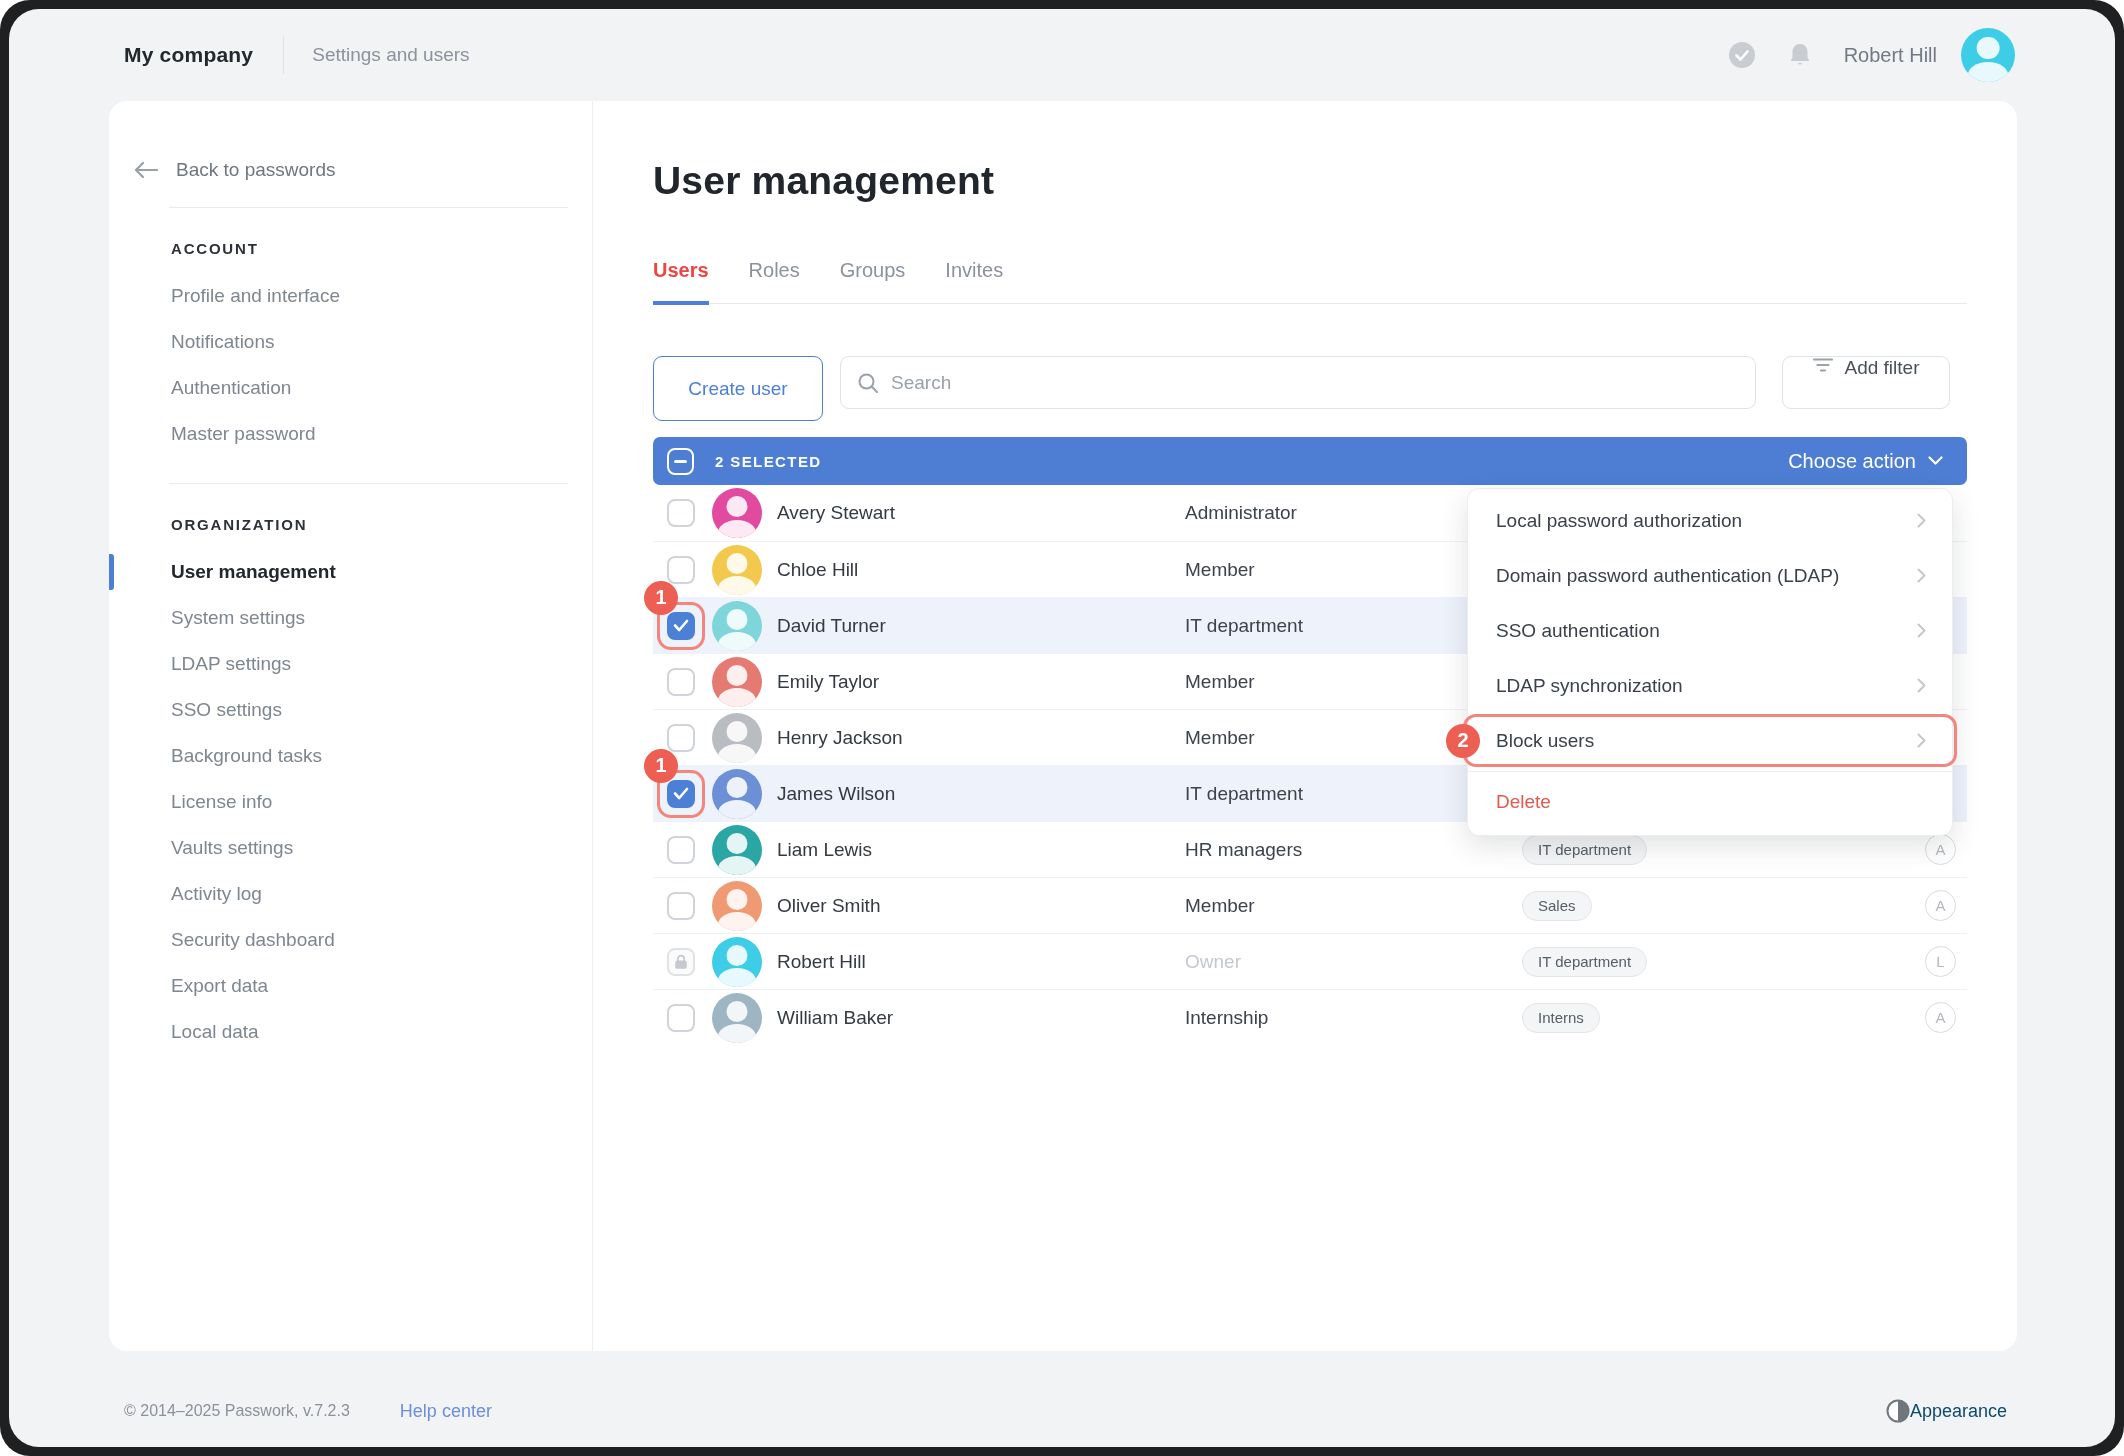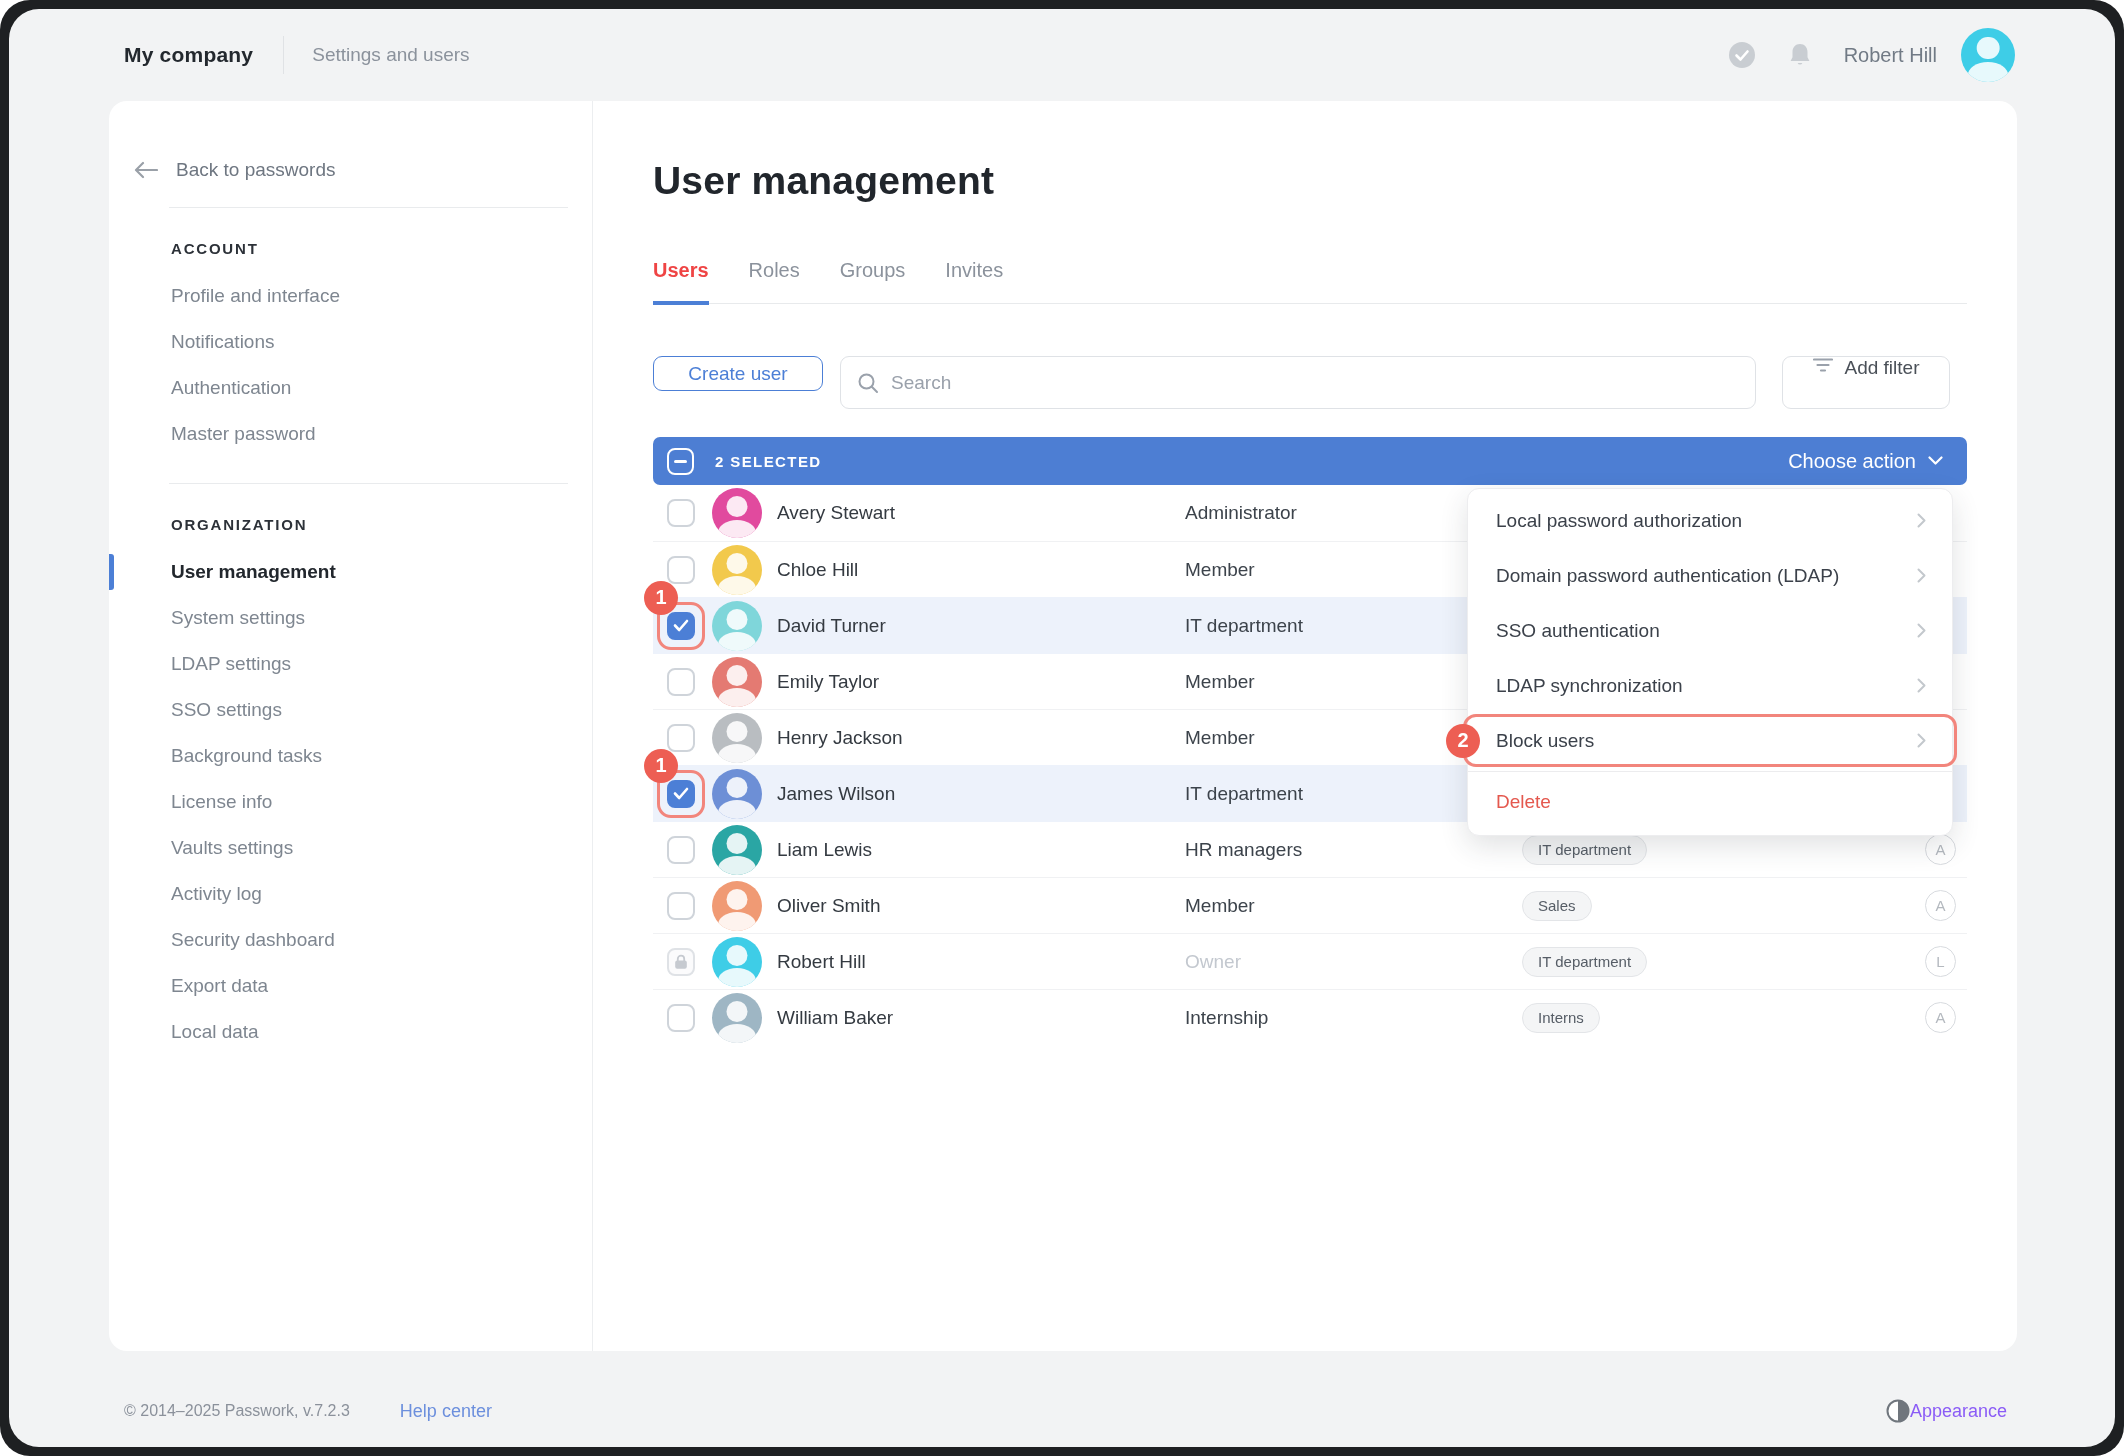--- a/index.html
+++ b/index.html
@@ -37,21 +37,21 @@
   .side-item.active::before { content:""; position:absolute; left:0; top:5px; width:5px; height:36px; background:#4c7fd6; border-radius:0 3px 3px 0; }
 
   
   .main { position:absolute; left:544px; top:0; width:1314px; height:100%; }
   .page-title { position:absolute; left:0; top:58px; font-size:39px; font-weight:bold; color:#21262c; letter-spacing:.2px; }
   .tabs { position:absolute; left:0; top:158px; width:100%; height:45px; border-bottom:1px solid #e8eaec; display:flex; gap:40px; }
   .tab { font-size:20px; color:#8b929c; padding-bottom:16px; cursor:pointer; }
   .tab.active { color:#ef4444; font-weight:bold; border-bottom:4px solid #4c7fd6; margin-bottom:-2px; }
 
   .controls { position:absolute; left:0; top:255px; width:100%; height:53px; display:flex; }
-  .btn-create { width:170px; height:35px; border:1.5px solid #4c7fd6; border-radius:9px; background:#fff; color:#4c7fd6; font-size:19px; display:flex; align-items:center; justify-content:center; cursor:pointer; }
+  .btn-create { width:170px; height:65px; border:1.5px solid #4c7fd6; border-radius:9px; background:#fff; color:#4c7fd6; font-size:19px; display:flex; align-items:center; justify-content:center; cursor:pointer; }
   .searchbox { margin-left:17px; width:916px; height:53px; border:1px solid #dfe2e6; border-radius:9px; background:#fff; display:flex; align-items:center; padding:0 16px; }
   .searchbox input { border:0; outline:0; flex:1; margin-left:12px; font-size:19px; color:#3c434b; font-family:"Liberation Sans", sans-serif; background:transparent; }
   .searchbox input::placeholder { color:#9aa1ab; }
   .btn-filter { margin-left:26px; width:168px; height:53px; border:1px solid #dfe2e6; border-radius:9px; background:#fff; color:#4a5058; font-size:19px; display:flex; align-items:flex-start; justify-content:center; gap:12px; cursor:pointer; }
 
   .selbar { position:absolute; left:0; top:336px; width:100%; height:48px; background:#4d7ed3; border-radius:7px; display:flex; align-items:center; padding:0 24px 0 14px; }
   .sel-minus { width:27px; height:27px; border:2px solid #fff; border-radius:8px; position:relative; cursor:pointer; }
   .sel-minus::after { content:""; position:absolute; left:5px; right:5px; top:50%; height:2.5px; margin-top:-1px; background:#fff; border-radius:2px; }
   .sel-count { margin-left:21px; color:#fff; font-size:15px; font-weight:bold; letter-spacing:1.4px;text-align:center; }
   .sel-action { margin-left:auto; display:flex; align-items:center; gap:12px; color:#fff; font-size:20px; cursor:pointer; }
@@ -82,21 +82,21 @@
   .menu-chevron { margin-left:auto; color:#c3c8cd; }
   .menu-item.danger { color:#e4584e; height:50px; }
   .menu-divider { height:1px; background:#ececee; margin:3px 0 5px 0; }
   .blk-outline { position:absolute; left:-5px; right:-5px; top:1px; bottom:1px; border:3px solid #f2857c; border-radius:13px; pointer-events:none; }
   .menu-item .ann-badge { left:-22px; top:50%; margin-top:-17px; }
 
   
   .footer { position:absolute; left:115px; right:108px; top:1380px; height:44px; display:flex; align-items:center; }
   .foot-copy { font-size:16px; color:#8b919b; }
   .foot-help { font-size:18px; color:#6c8fdd; margin-left:50px; cursor:pointer; }
-  .foot-appearance { margin-left:auto; display:flex; align-items:center; font-size:18px; color:#8b5cf6; cursor:pointer; }
+  .foot-appearance { margin-left:auto; display:flex; align-items:center; font-size:18px; color:#0c4a6e; cursor:pointer; }
 
   svg { display:block; }
 </style>
 </head>
 <body>
 
 <div id="frame">
 <div id="page">
 
   <div class="topbar">

